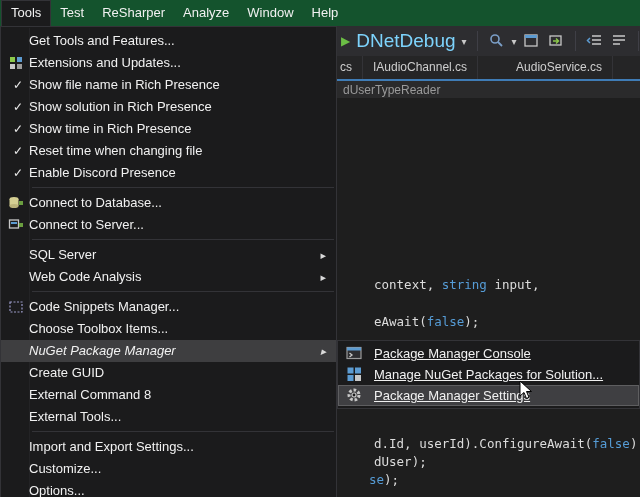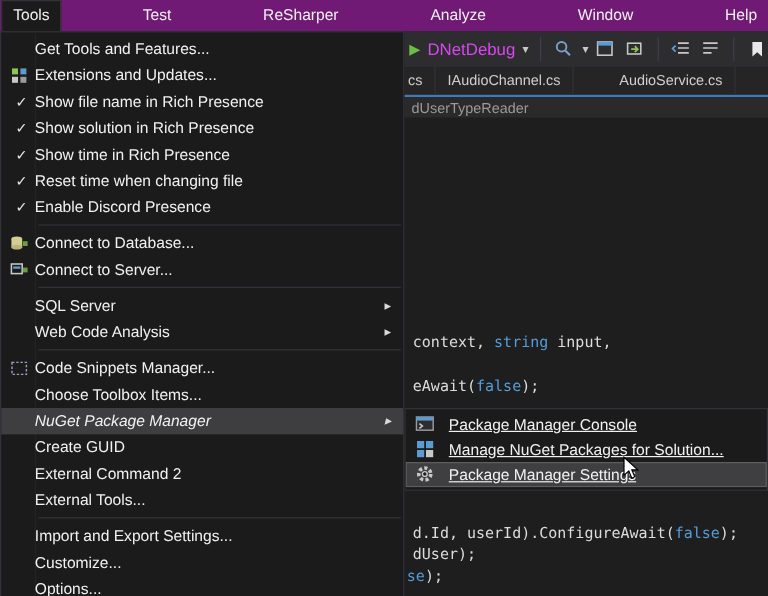--- a/index.html
+++ b/index.html
@@ -1,47 +1,47 @@
 <!DOCTYPE html>
 <html><head>
 <meta charset="utf-8">
 <style>
   html,body{margin:0;padding:0;background:#1E1E1E;}
   .screen{position:relative;width:640px;height:497px;background:#1E1E1E;overflow:hidden;
           font-family:"Liberation Sans",sans-serif;-webkit-font-smoothing:antialiased;}
 
   
-  .menubar{position:absolute;left:0;top:0;right:0;height:26px;background:#701a75;display:flex;z-index:6;justify-content:space-between;}
-  .mb-item{padding:0 9px;line-height:26px;font-size:13px;color:#F1F1F1;white-space:nowrap;margin-left:16px;}
+  .menubar{position:absolute;left:0;top:0;right:0;height:26px;background:#14532d;display:flex;z-index:6;}
+  .mb-item{padding:0 9px;line-height:26px;font-size:13px;color:#F1F1F1;white-space:nowrap;}
   .mb-item.open{background:#1B1B1C;border:1px solid #333337;border-bottom:none;line-height:24px;margin-left:1px;}
 
   
   .toolbar{position:absolute;left:0;right:0;top:26px;height:30px;background:#2D2D30;}
   .tb-content{position:absolute;left:341px;top:0;height:30px;display:flex;align-items:center;gap:6px;}
   .tb-play{color:#6BBE45;font-size:12px;}
-  .tb-text{color:#d946ef;font-size:14px;}
+  .tb-text{color:#7dd3fc;font-size:19px;}
   .tb-caret{color:#C8C8C8;font-size:10px;}
   .tb-sep{width:1px;height:20px;background:#3F3F46;margin:0 4px;}
   .tb-icon{width:18px;height:18px;display:inline-block;}
   .tb-icon svg{display:block;}
 
   
   .tabstrip{position:absolute;left:0;right:0;top:56px;height:23px;background:#252526;border-bottom:2px solid #3F7CB6;}
   .tabs{position:absolute;left:337px;top:0;height:23px;display:flex;}
   .tab{padding:0 10px;line-height:23px;font-size:12px;color:#CFCFCF;border-right:1px solid #333337;white-space:nowrap;}
   .tab.partial{padding-left:3px;}
   .tab-gap{width:28px;}
 
   
   .breadcrumb{position:absolute;left:0;right:0;top:81px;height:17px;background:#2A2A2B;}
   .breadcrumb span{position:absolute;left:343px;top:2px;font-size:12px;color:#9A9A9A;}
 
   
   .editor{position:absolute;left:0;right:0;top:98px;bottom:0;}
-  .code{position:absolute;font-family:"DejaVu Sans Mono",monospace;font-size:12.5px;color:#DCDCDC;white-space:pre;}
+  .code{position:absolute;font-family:"DejaVu Sans Mono",monospace;font-size:12.5px;color:#DCDCDC;white-space:pre;margin-left:30px;}
   .kw{color:#569CD6;}
 
   
   .menu{position:absolute;left:0;top:26px;width:337px;height:473px;background:#1B1B1C;
         border:1px solid #333337;box-sizing:border-box;z-index:10;padding-top:3px;}
   .menu::before{content:"";position:absolute;left:28px;top:1px;bottom:1px;width:1px;background:#232325;}
   .mi{position:relative;height:22px;line-height:22px;padding-left:28px;font-size:13px;color:#F1F1F1;white-space:nowrap;}
   .mi.hl{background:#3E3E40;font-style:italic;}
   .mi .check{position:absolute;left:8px;top:0;width:18px;text-align:center;color:#E8E8E8;font-size:12px;}
   .mi .mi-icon{position:absolute;left:7px;top:3px;width:16px;height:16px;}
@@ -180,21 +180,21 @@
     <div class="msep"></div>
     <div class="mi">
       <span class="mi-icon"><svg width="16" height="16">
             <rect x="2" y="3" width="12" height="10" fill="none" stroke="#9B9BC8" stroke-width="1.2" stroke-dasharray="2 1.5"></rect>
           </svg></span>
       <span>Code Snippets Manager...</span><span class="shortcut">Ctrl+K, Ctrl+B</span>
     </div>
     <div class="mi"><span>Choose Toolbox Items...</span></div>
     <div class="mi hl"><span>NuGet Package Manager</span><span class="sub-arrow">▸</span></div>
     <div class="mi"><span>Create GUID</span></div>
-    <div class="mi"><span>External Command 2</span></div>
+    <div class="mi"><span>External Command 8</span></div>
     <div class="mi"><span>External Tools...</span></div>
     <div class="msep"></div>
     <div class="mi"><span>Import and Export Settings...</span></div>
     <div class="mi"><span>Customize...</span></div>
     <div class="mi"><span>Options...</span></div>
   </div>
 
   <div class="submenu">
     <div class="smi">
       <span class="mi-icon"><svg width="16" height="16">

